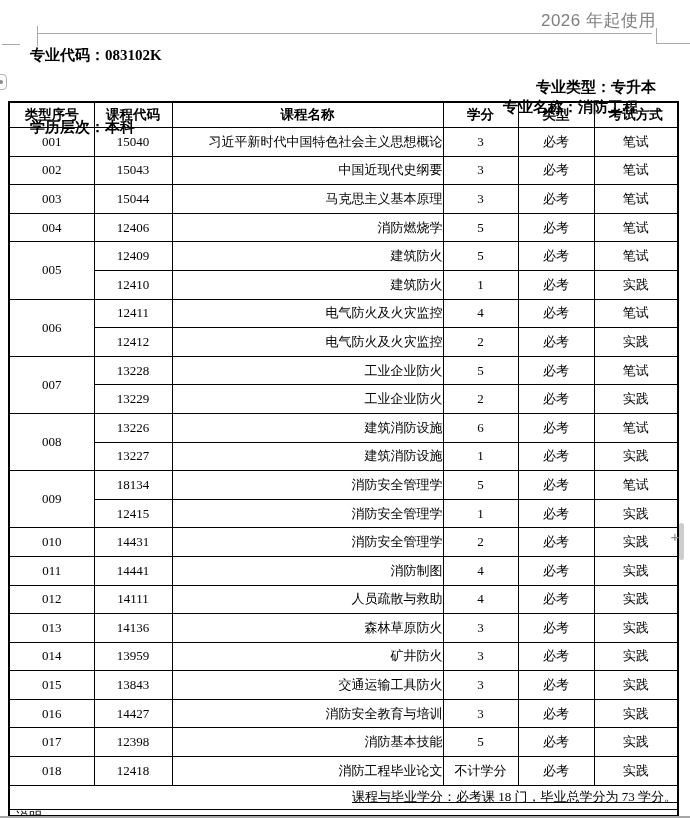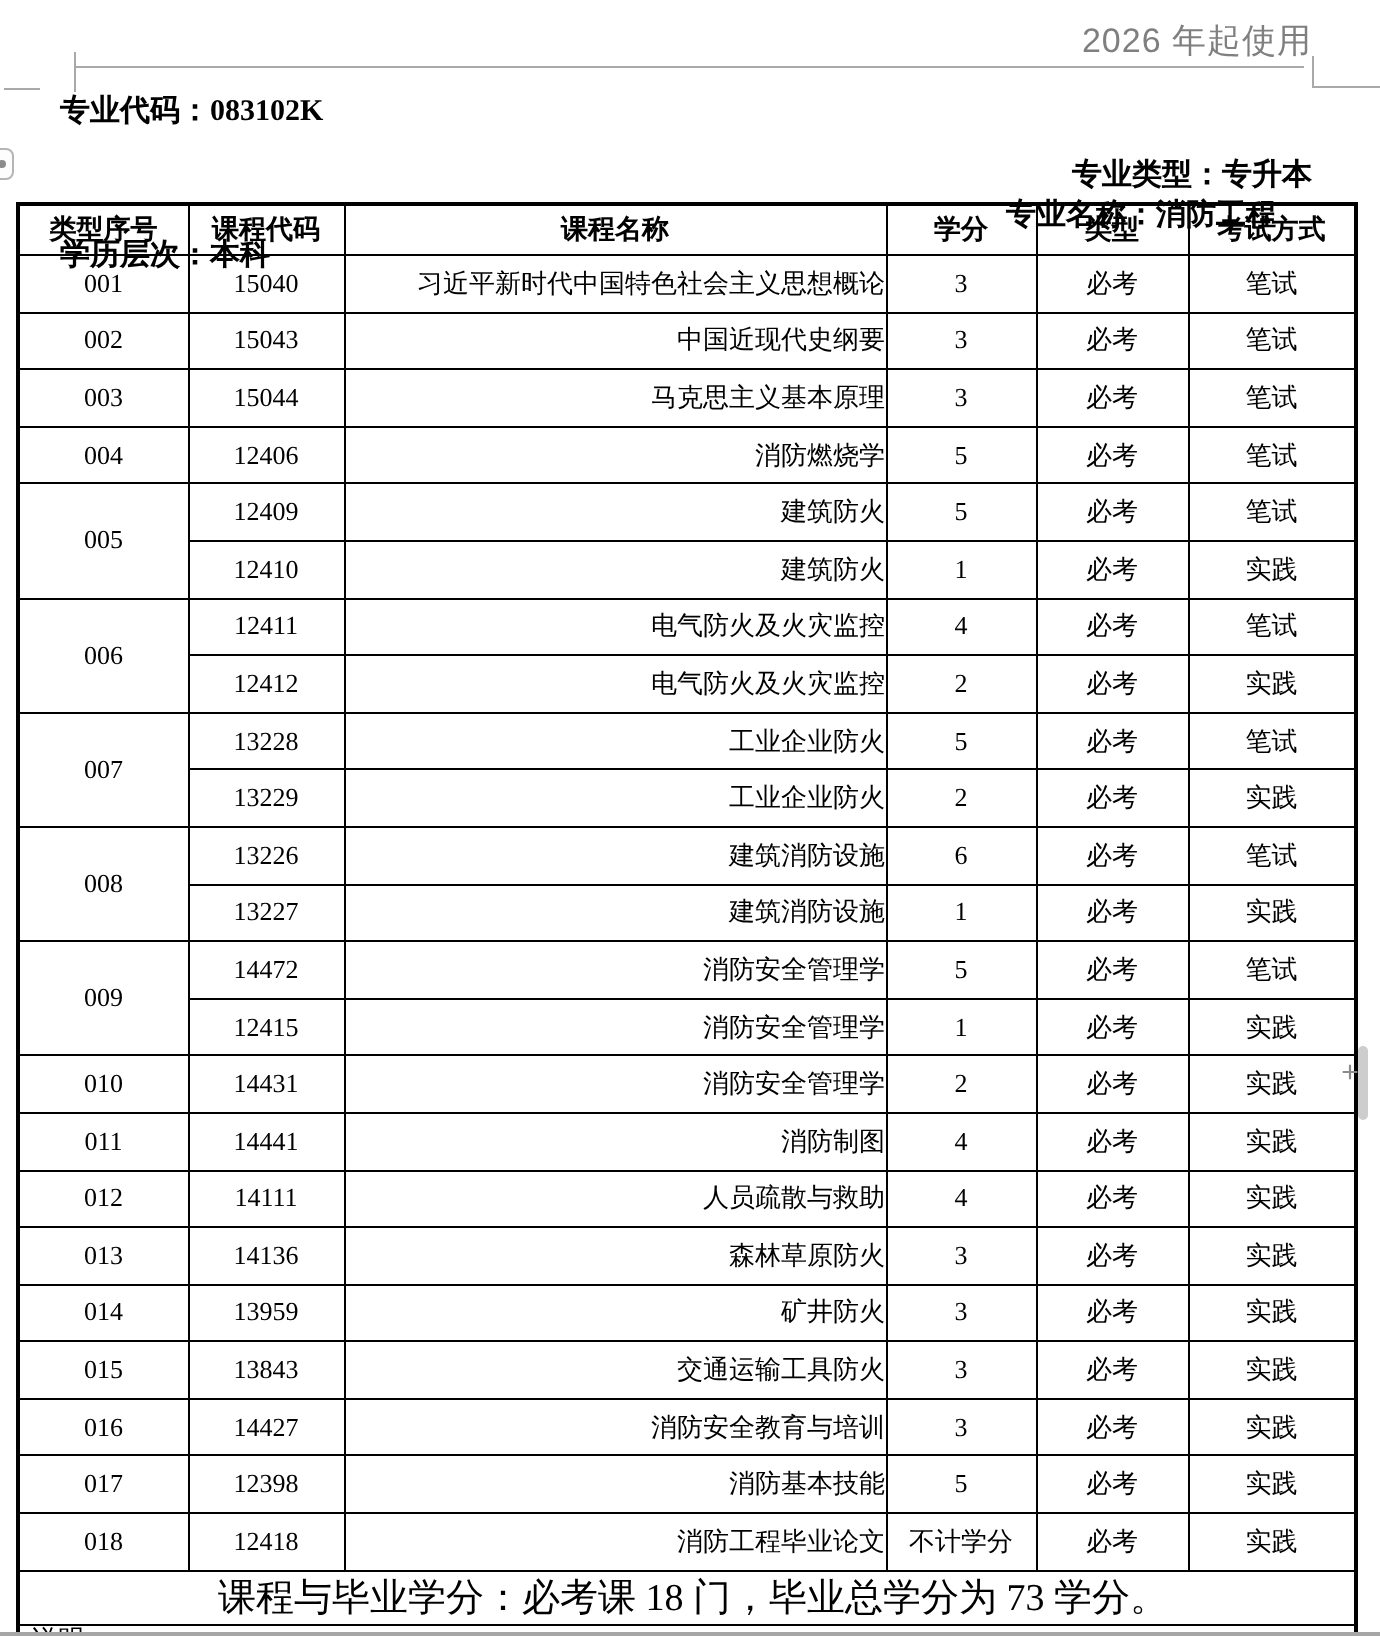--- a/index.html
+++ b/index.html
@@ -43,21 +43,21 @@
   table.courses th,table.courses td{
     border:1px solid #000;
     text-align:center;vertical-align:middle;
     padding:0;overflow:hidden;white-space:nowrap;
   }
   table.courses{border:2px solid #000;}
   table.courses th{height:24px;font-size:13.5px;font-weight:bold;}
   table.courses td{height:27.6px;}
   table.courses td.col-name{text-align:right;padding-left:8px;}
   table.courses td.footer-cell{
-    text-align:center;padding-left:6px;height:23px;font-size:19px;
+    text-align:right;padding-left:6px;height:23px;font-size:13px;text-decoration:underline;
   }
   table.courses td.partial-cell{
     height:5px;text-align:left;padding-left:6px;vertical-align:top;
     border-bottom:none;
   }
   table.courses td.partial-cell div{
     height:5px;overflow:hidden;line-height:14px;font-size:13px;
   }
   
   .pane-handle{
@@ -206,21 +206,21 @@
       </tr>
       <tr>
         <td>13227</td>
         <td class="col-name">建筑消防设施</td>
         <td>1</td>
         <td>必考</td>
         <td>实践</td>
       </tr>
       <tr>
         <td rowspan="2">009</td>
-        <td>14472</td>
+        <td>18134</td>
         <td class="col-name">消防安全管理学</td>
         <td>5</td>
         <td>必考</td>
         <td>笔试</td>
       </tr>
       <tr>
         <td>12415</td>
         <td class="col-name">消防安全管理学</td>
         <td>1</td>
         <td>必考</td>

